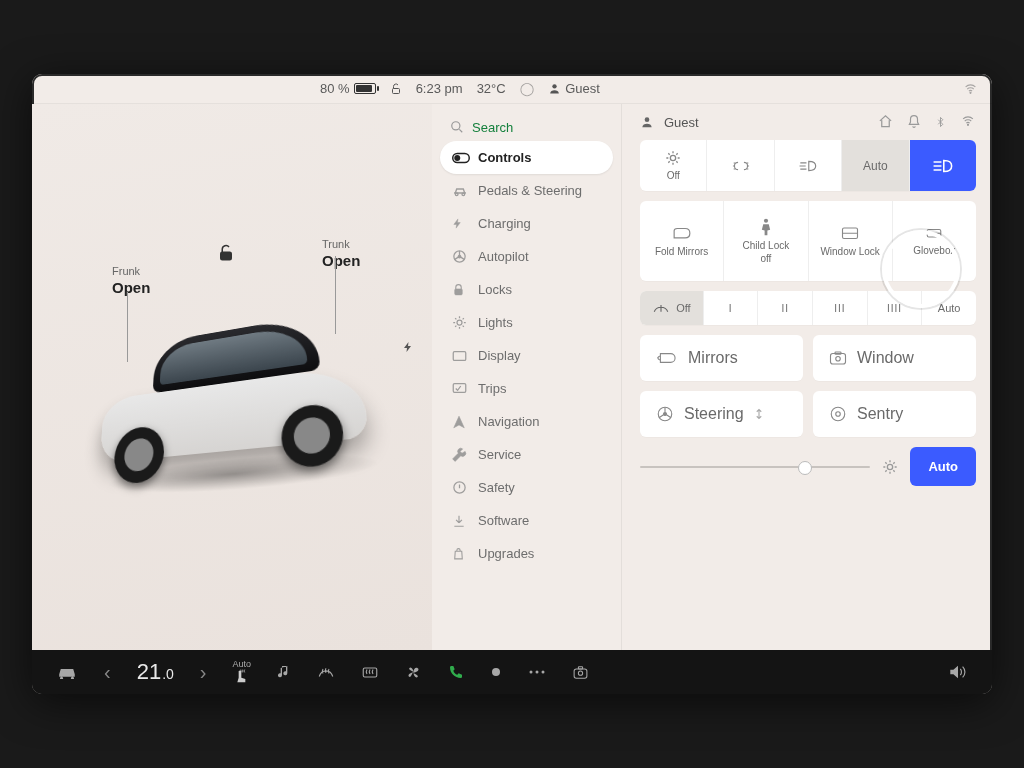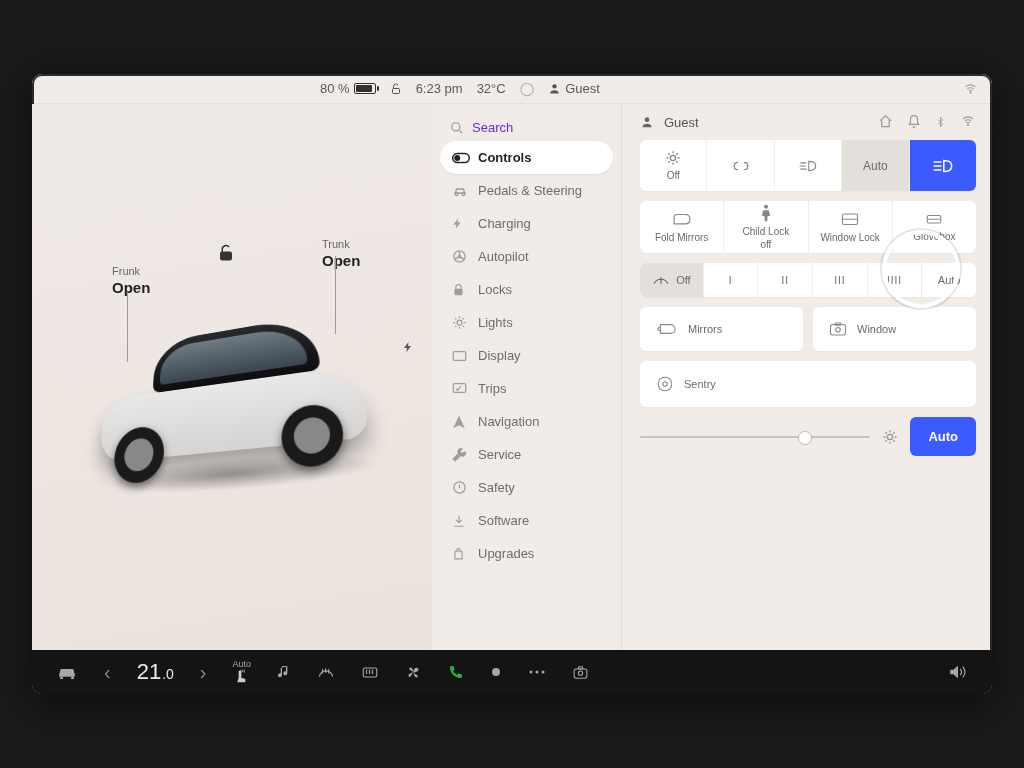--- a/index.html
+++ b/index.html
@@ -51,44 +51,44 @@
   .car .roof { position:absolute; top:20px; left:70px; width:180px; height:58px; background:linear-gradient(#2a2a2e,#0e0e10); border-radius: 60px 80px 10px 10px / 50px 60px 10px 10px; }
   .car .glass { position:absolute; top:28px; left:78px; width:160px; height:42px; background:linear-gradient(#6f7a82,#3b454d); border-radius: 50px 70px 6px 6px / 40px 50px 6px 6px; }
   .car .wheel { position:absolute; width:58px; height:58px; background:#1a1a1a; border-radius:50%; box-shadow:0 4px 10px rgba(0,0,0,.5); }
   .car .wheel::after{content:"";position:absolute;inset:12px;border-radius:50%;background:#888;}
   .car .wF { bottom:-12px; left:28px; }
   .car .wR { bottom:-10px; left:210px; }
   .car .shadow { position:absolute; bottom:-26px; left:20px; width:280px; height:30px; background: radial-gradient(ellipse, rgba(0,0,0,.35), transparent 70%); }
 
   
   .menu { width: 190px; border-right: 1px solid rgba(0,0,0,.06); padding: 10px 8px; }
-  .search-row { display:flex; align-items:center; gap:8px; color:#6d28d9; padding:6px 10px; font-size:13px; }
+  .search-row { display:flex; align-items:flex-start; gap:8px; color:#15803d; padding:6px 10px; font-size:13px; }
   .menu-item { display:flex; align-items:center; gap:10px; padding:9px 12px; font-size:13px; color:#6d6d6d; border-radius:18px; cursor:pointer;}
   .menu-item.active { background:#fff; color:#222; font-weight:600; box-shadow:0 1px 2px rgba(0,0,0,.08);}
   .menu-item .mi { width:16px; text-align:center; opacity:.8; font-size:13px;}
   .menu-item.active .mi { opacity:1; }
   .menu-item:not(.active) .mi svg { stroke:#8a8a8a; }
 
   
   .content { flex:1; padding: 10px 16px 10px 18px; display:flex; flex-direction:column; gap:10px; }
   .content-top { display:flex; align-items:center; gap:10px; font-size:13px; color:#555;}
   .content-top .spacer { flex:1; }
   .quick-icons { display:flex; gap:14px; color:#9a9a9a; }
   .card { background:#fff; border-radius:6px; display:flex; overflow:hidden; box-shadow:0 1px 0 rgba(0,0,0,.02);}
   .seg { flex:1; padding:10px 4px; display:flex; flex-direction:column; align-items:center; justify-content:center; gap:4px; font-size:10px; color:#6a6a6a; border-left:1px solid #eee;}
   .seg:first-child{border-left:none;}
-  .seg.tall { height:52px; }
+  .seg.tall { height:80px; }
   .seg .ic { font-size:18px; color:#777; }
   .seg.selected { background:#e3e0dc; }
   .seg.primary { background:#3b5bff; color:#fff; }
   .seg.primary .ic { color:#fff; }
   .seg small { font-size:10px; }
   .row2 { display:flex; gap:10px; }
   .row2 .card { flex:1; }
-  .wide-seg { flex:1; display:flex; align-items:center; gap:10px; padding:14px 16px; font-size:11px; color:#6a6a6a;}
+  .wide-seg { flex:1; display:flex; align-items:center; gap:10px; padding:14px 16px; font-size:16px; color:#6a6a6a;}
   .wide-seg .ic { font-size:18px; color:#888; }
   .slider-row { display:flex; align-items:center; gap:12px; }
   .slider { flex:1; height:2px; background:#c8c3bf; border-radius:2px; position:relative;}
   .slider::after{content:"";position:absolute; right:58px; top:-5px; width:12px; height:12px; border-radius:50%; background:#fff; border:1px solid #bbb;}
   .btn-auto { background:#3b5bff; color:#fff; border-radius:6px; padding:12px 18px; font-size:13px; font-weight:600; }
 
   
   .highlight-circle { position:absolute; border:4px solid #fff; border-radius:50%; box-shadow:0 0 0 2px rgba(0,0,0,.1); pointer-events:none; }
 
   
@@ -458,20 +458,35 @@
             <span>Window</span>
           </div>
         </div>
       </div>
       <div class="row2">
         <div class="card">
           <div class="wide-seg">
             <span class="ic">
                 <svg width="18" height="18" viewBox="0 0 24 24" fill="none" stroke="#888" stroke-width="1.5">
                   <circle cx="12" cy="12" r="9"></circle>
+                  <circle cx="12" cy="12" r="2" fill="#888"></circle>
+                  <path d="M12 3v7M4 17l6-4M20 17l-6-4"></path>
+                </svg>
+              </span>
+            <span>Steering</span>
+            <svg width="10" height="12" viewBox="0 0 12 16" fill="none" stroke="#aaa" stroke-width="1.5">
+                <path d="M6 2v12M3 5l3-3 3 3M3 11l3 3 3-3"></path>
+              </svg>
+          </div>
+        </div>
+        <div class="card">
+          <div class="wide-seg">
+            <span class="ic">
+                <svg width="18" height="18" viewBox="0 0 24 24" fill="none" stroke="#888" stroke-width="1.5">
+                  <circle cx="12" cy="12" r="9"></circle>
                   <circle cx="12" cy="12" r="3"></circle>
                 </svg>
               </span>
             <span>Sentry</span>
           </div>
         </div>
       </div>
 
       <div class="slider-row">
         <div class="slider"></div>

